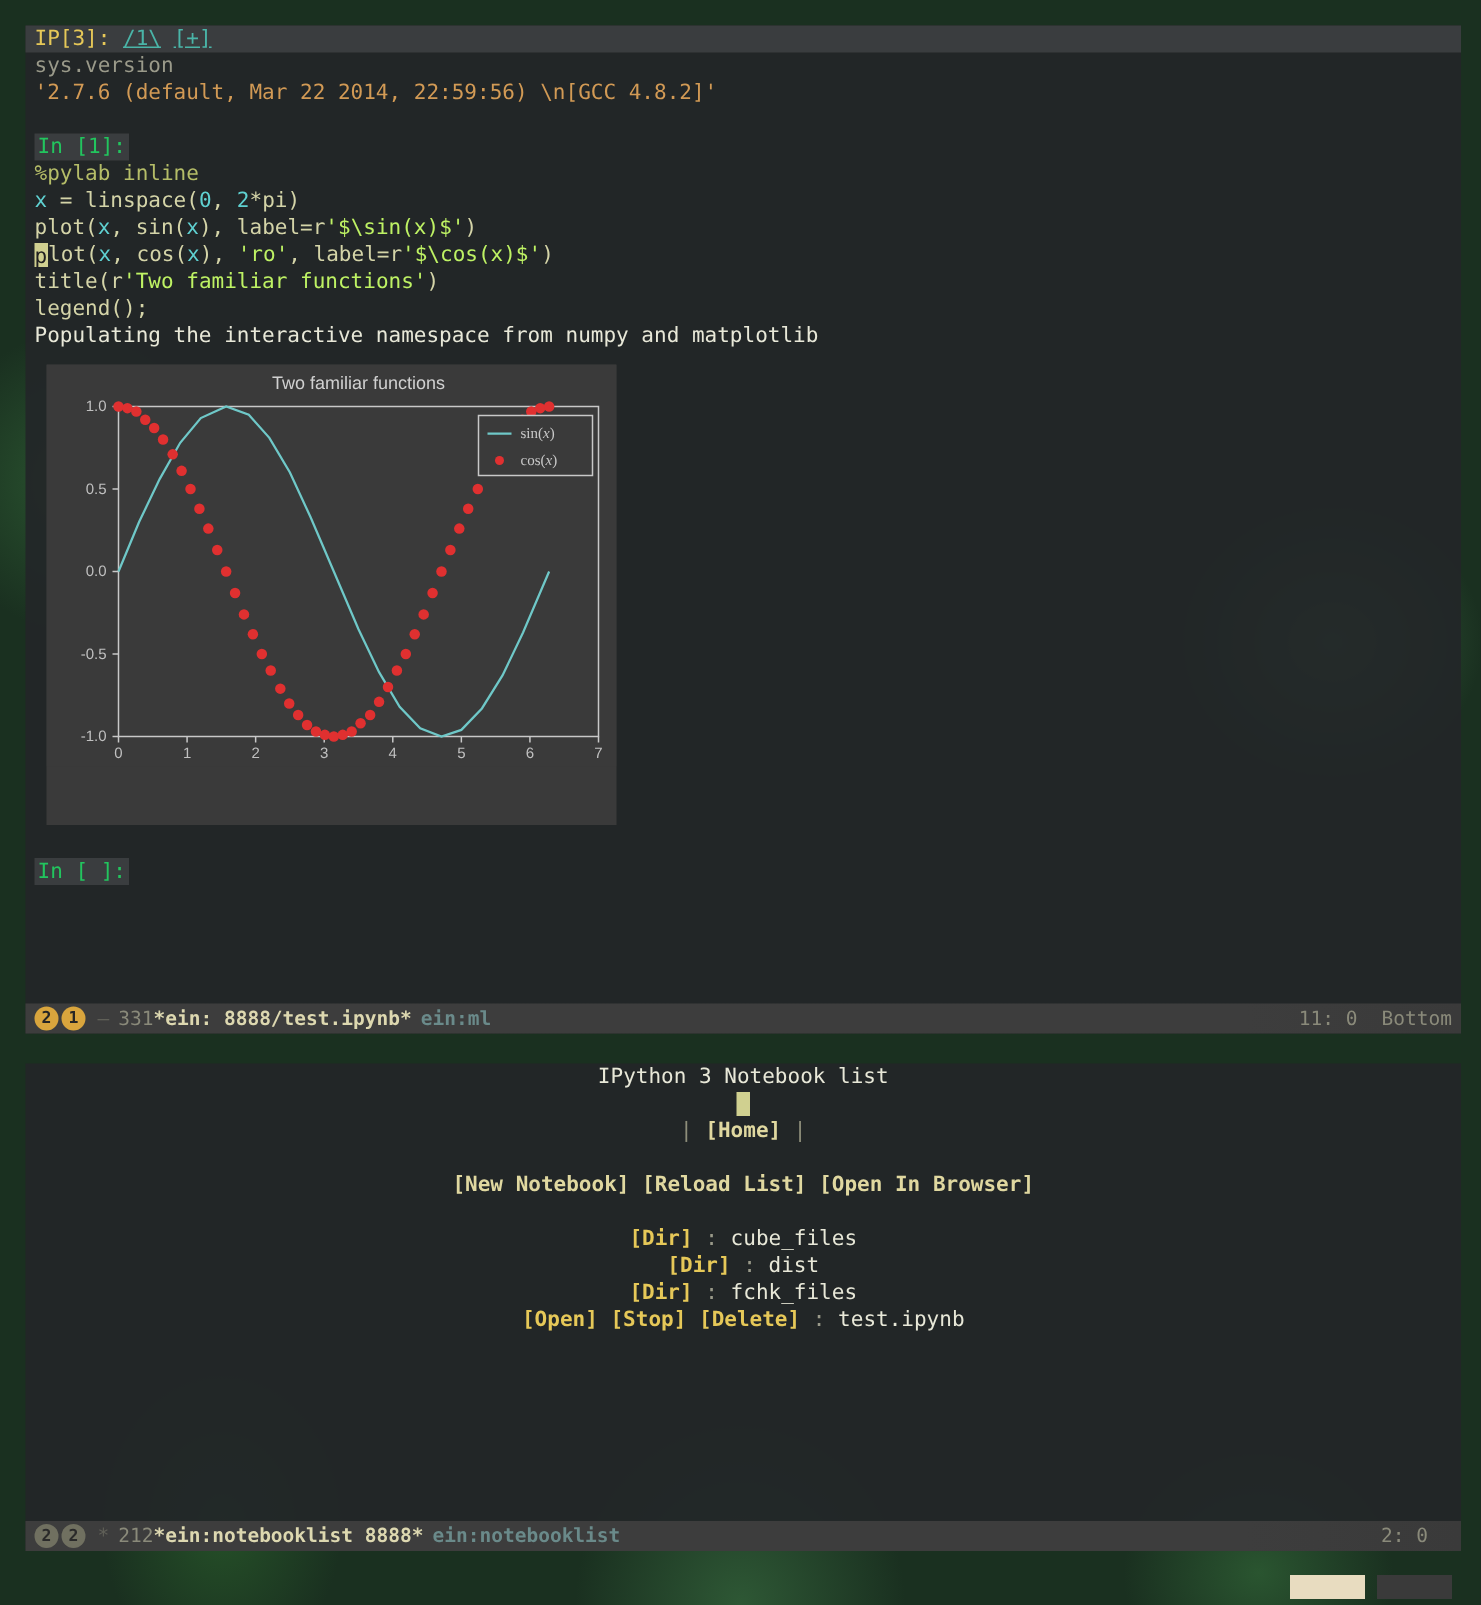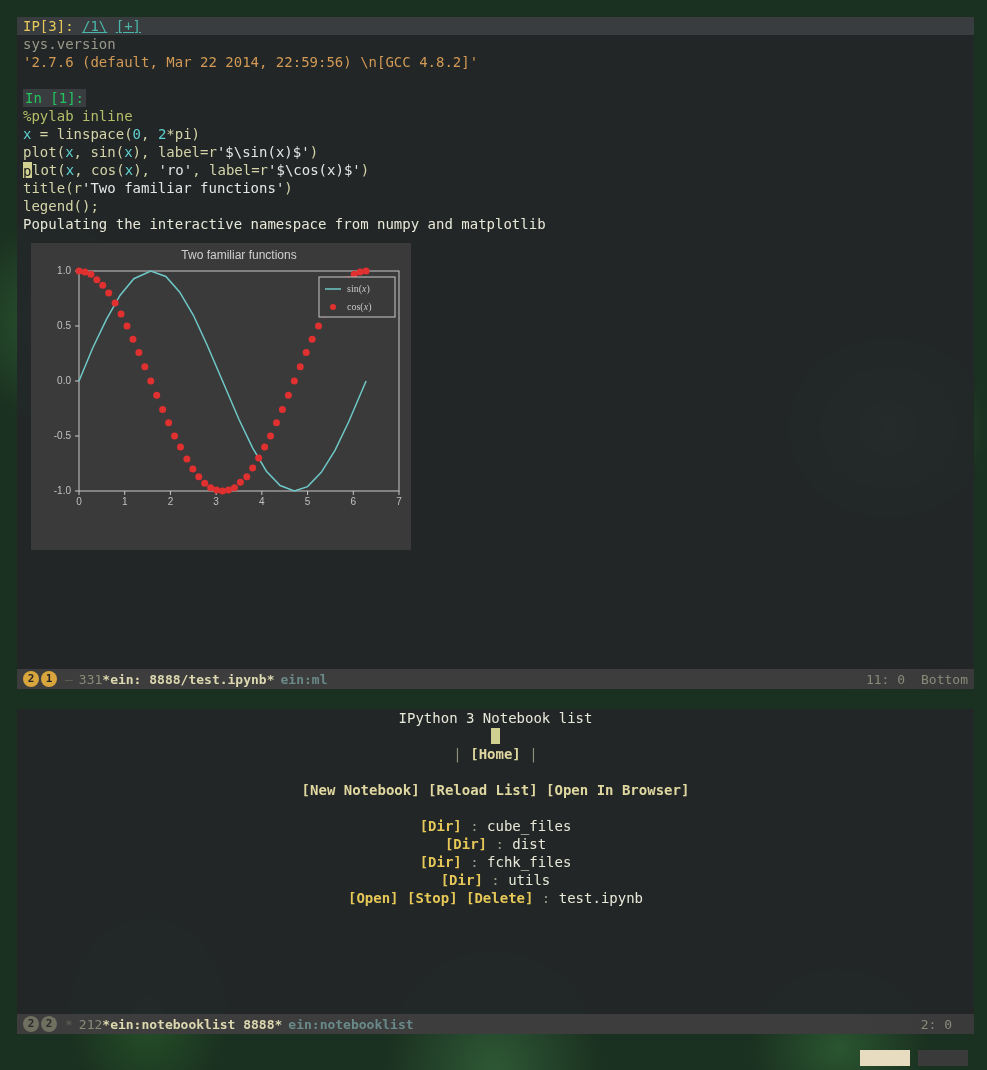--- a/index.html
+++ b/index.html
@@ -37,21 +37,21 @@
 .pane-bot { top: 709px; height: 325px; }
 .header-line {
   background: #3a3d3f;
   padding: 0 6px;
   line-height: 18px;
 }
 .yellow { color: #e6c858; }
 .cyan { color: #5fd1d1; }
 .teal { color: #4ab5a8; text-decoration: underline; }
 .olive { color: #b5bd68; }
-.red-str { color: #e5e5e5; }
+.red-str { color: #bef264; }
 .orange-str { color: #d29a55; }
 .dim { color: #8e8e7a; }
 .gray { color: #9a9a8a; }
 .white { color: #e8e8d8; }
 .code-body {
   padding: 0 6px;
   line-height: 18px;
   white-space: pre;
 }
 .cell-prompt {
@@ -232,20 +232,23 @@
         <circle cx="329.14285714285717" cy="29.1" r="3.5" fill="#e03030"></circle>
         <circle cx="335.0857142857143" cy="28" r="3.5" fill="#e03030"></circle>
         <rect x="288" y="34" width="76" height="40" fill="#3a3a3a" stroke="#c8c8c8"></rect>
         <line x1="294" y1="46" x2="310" y2="46" stroke="#6fc8c8" stroke-width="1.5"></line>
         <text x="316" y="49" fill="#c8c8c8" font-size="10" font-family="serif">sin(<tspan font-style="italic">x</tspan>)</text>
         <circle cx="302" cy="64" r="3" fill="#e03030"></circle>
         <text x="316" y="67" fill="#c8c8c8" font-size="10" font-family="serif">cos(<tspan font-style="italic">x</tspan>)</text>
       </svg>
   </div>
 
+  <div class="code-body">
+<span class="cell-prompt">In [ ]:</span>
+</div>
 
   <div class="modeline">
     <span class="ml-badge">2</span>
     <span class="ml-badge">1</span>
     <span class="ml-sep">—</span>
     <span>331</span>
     <span> </span>
     <span class="ml-file">*ein: 8888/test.ipynb*</span>
     <span class="ml-mode">ein:ml</span>
     <span class="ml-right ml-pos">11: 0</span>
@@ -258,21 +261,20 @@
 <span class="white">IPython 3 Notebook list</span><br>
 <span class="cursor-block"></span><br>
 <span class="dim"> | </span><span class="link">[Home]</span><span class="dim"> |</span><br>
 <br>
 <span class="link-b">[New Notebook]</span> <span class="link-b">[Reload List]</span> <span class="link-b">[Open In Browser]</span><br>
 <br>
 <div id="dir-list">
         <div> <span class="dir-b">[Dir]</span><span class="gray"> : </span><span class="white">cube_files</span></div>
         <div> <span class="dir-b">[Dir]</span><span class="gray"> : </span><span class="white">dist</span></div>
         <div> <span class="dir-b">[Dir]</span><span class="gray"> : </span><span class="white">fchk_files</span></div>
-        <div> <span class="dir-b">[Dir]</span><span class="gray"> : </span><span class="white">utils</span></div>
       </div>
 <span class="dir-b">[Open]</span> <span class="dir-b">[Stop]</span> <span class="dir-b">[Delete]</span><span class="gray"> : </span><span class="white">test.ipynb</span>
   </div>
 
   <div class="modeline">
     <span class="ml-badge dim-b">2</span>
     <span class="ml-badge dim-b">2</span>
     <span class="ml-sep">*</span>
     <span>212</span>
     <span> </span>

